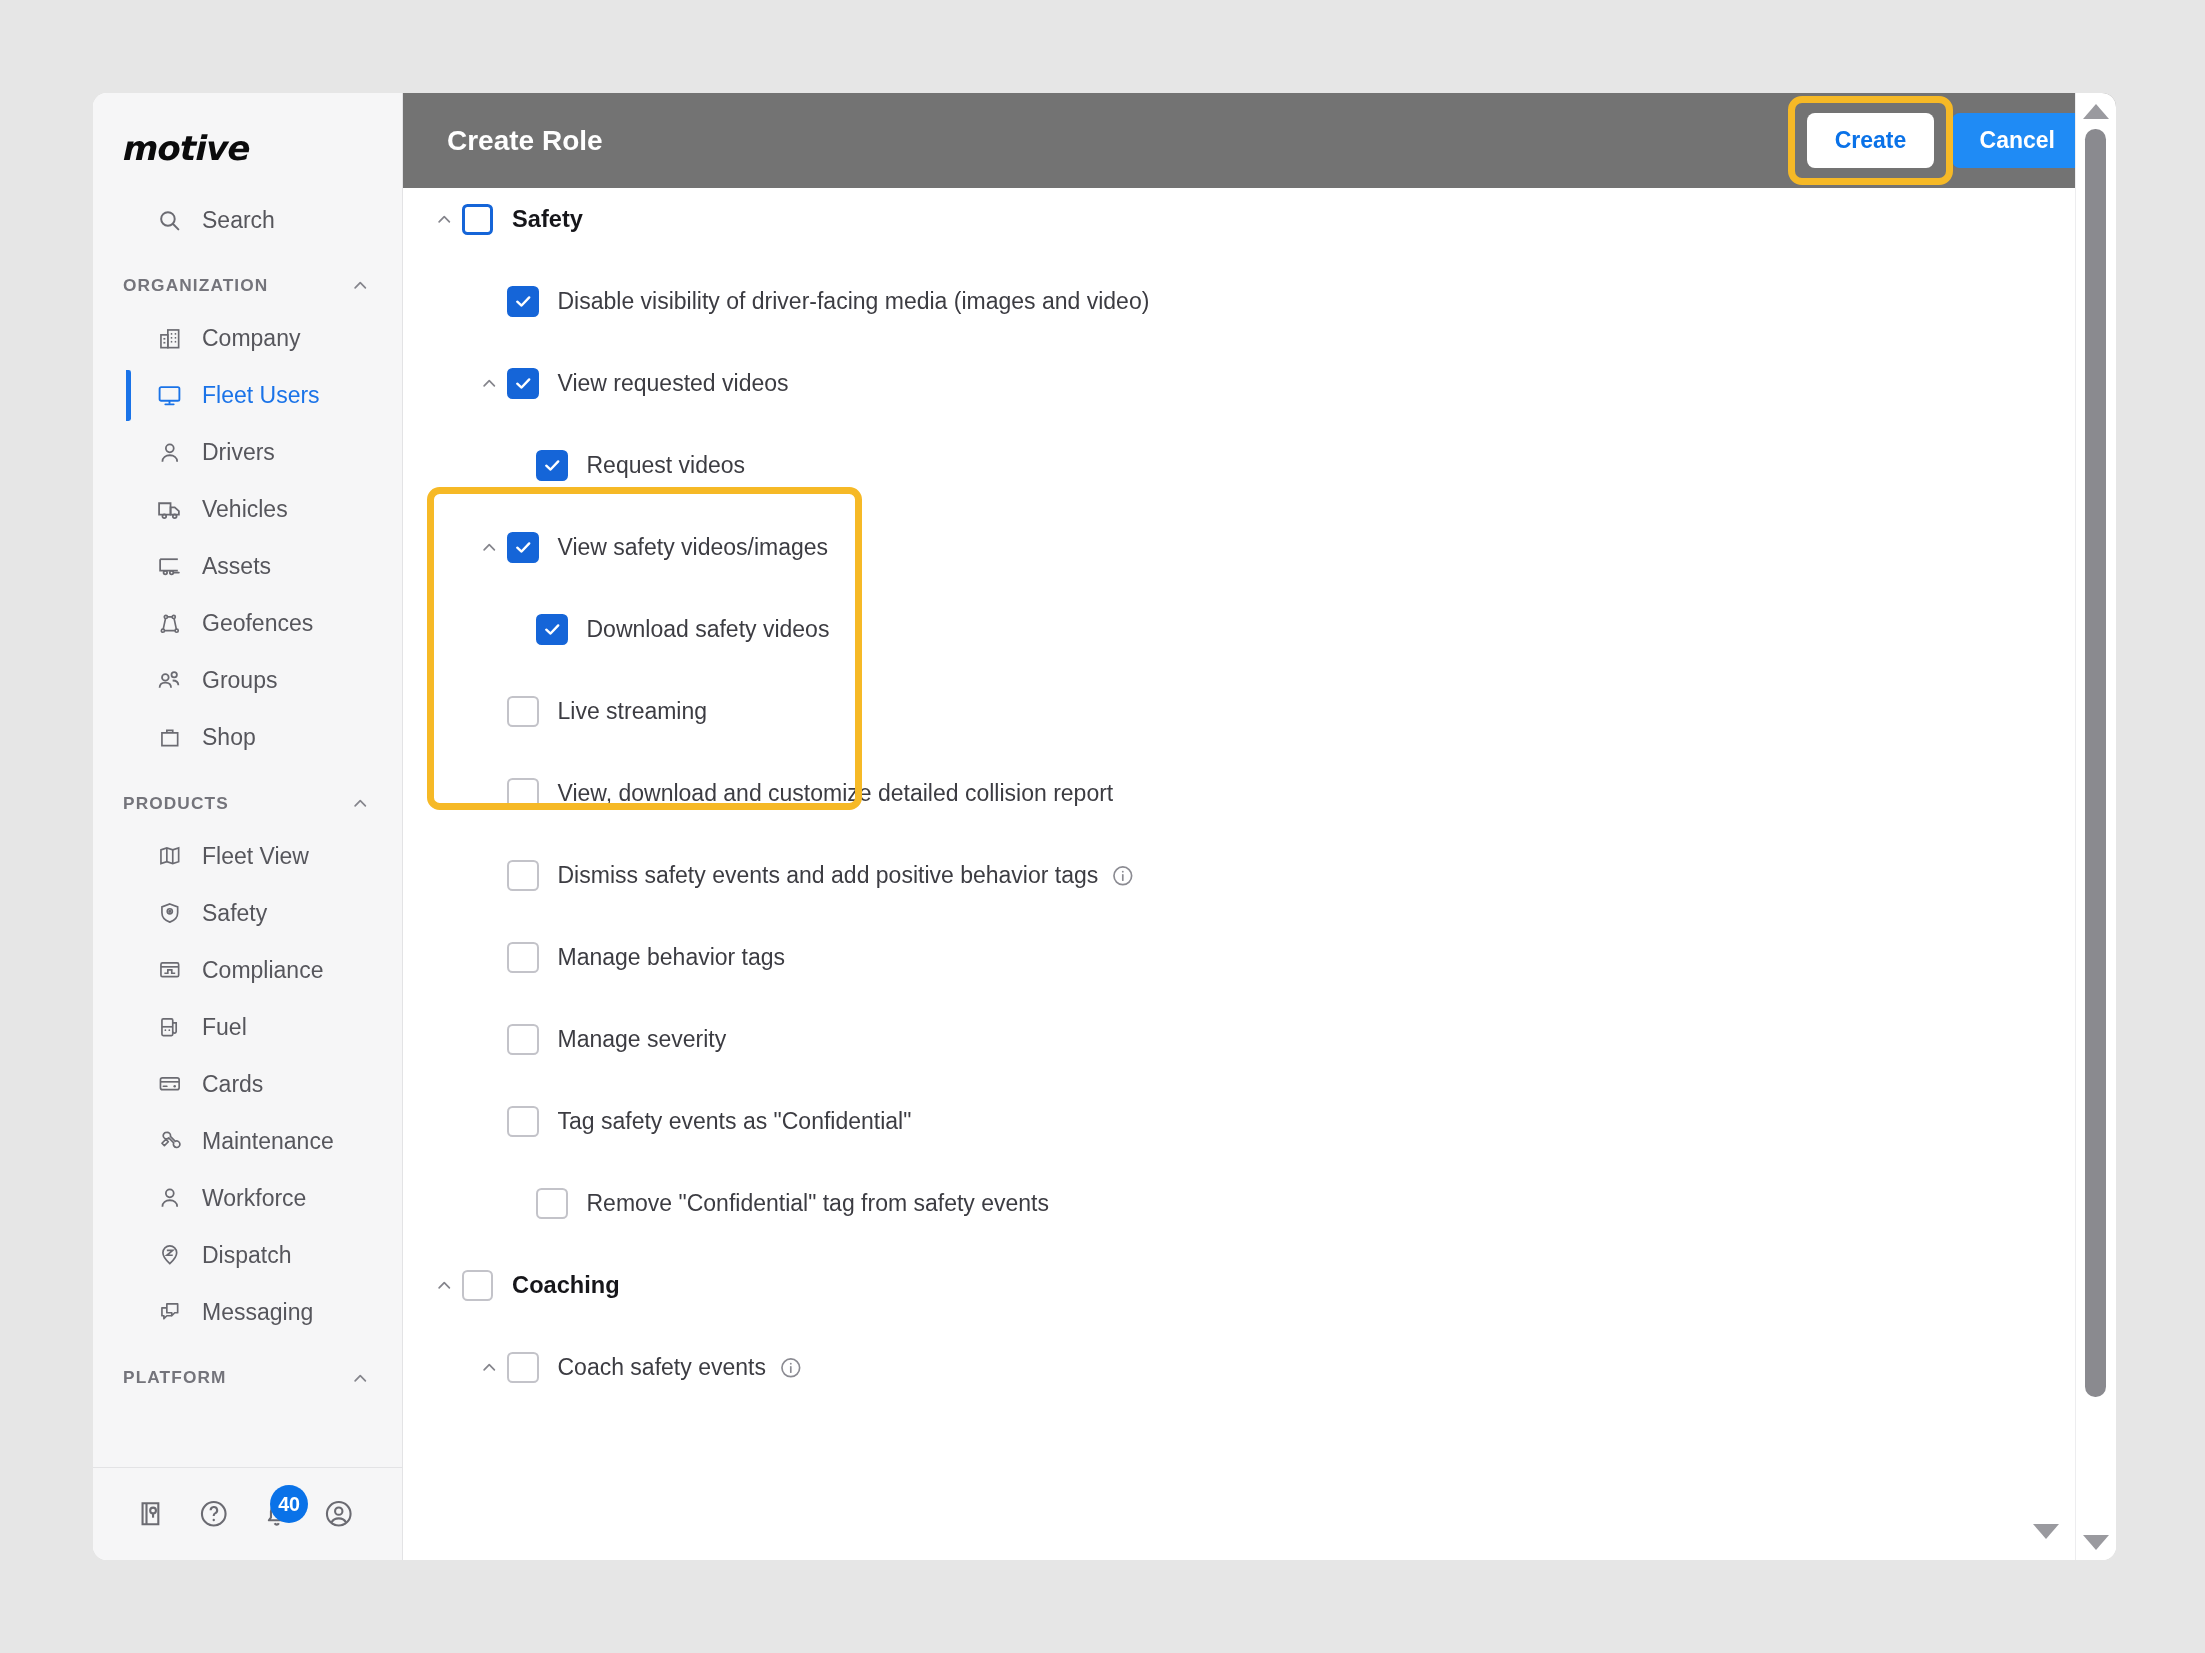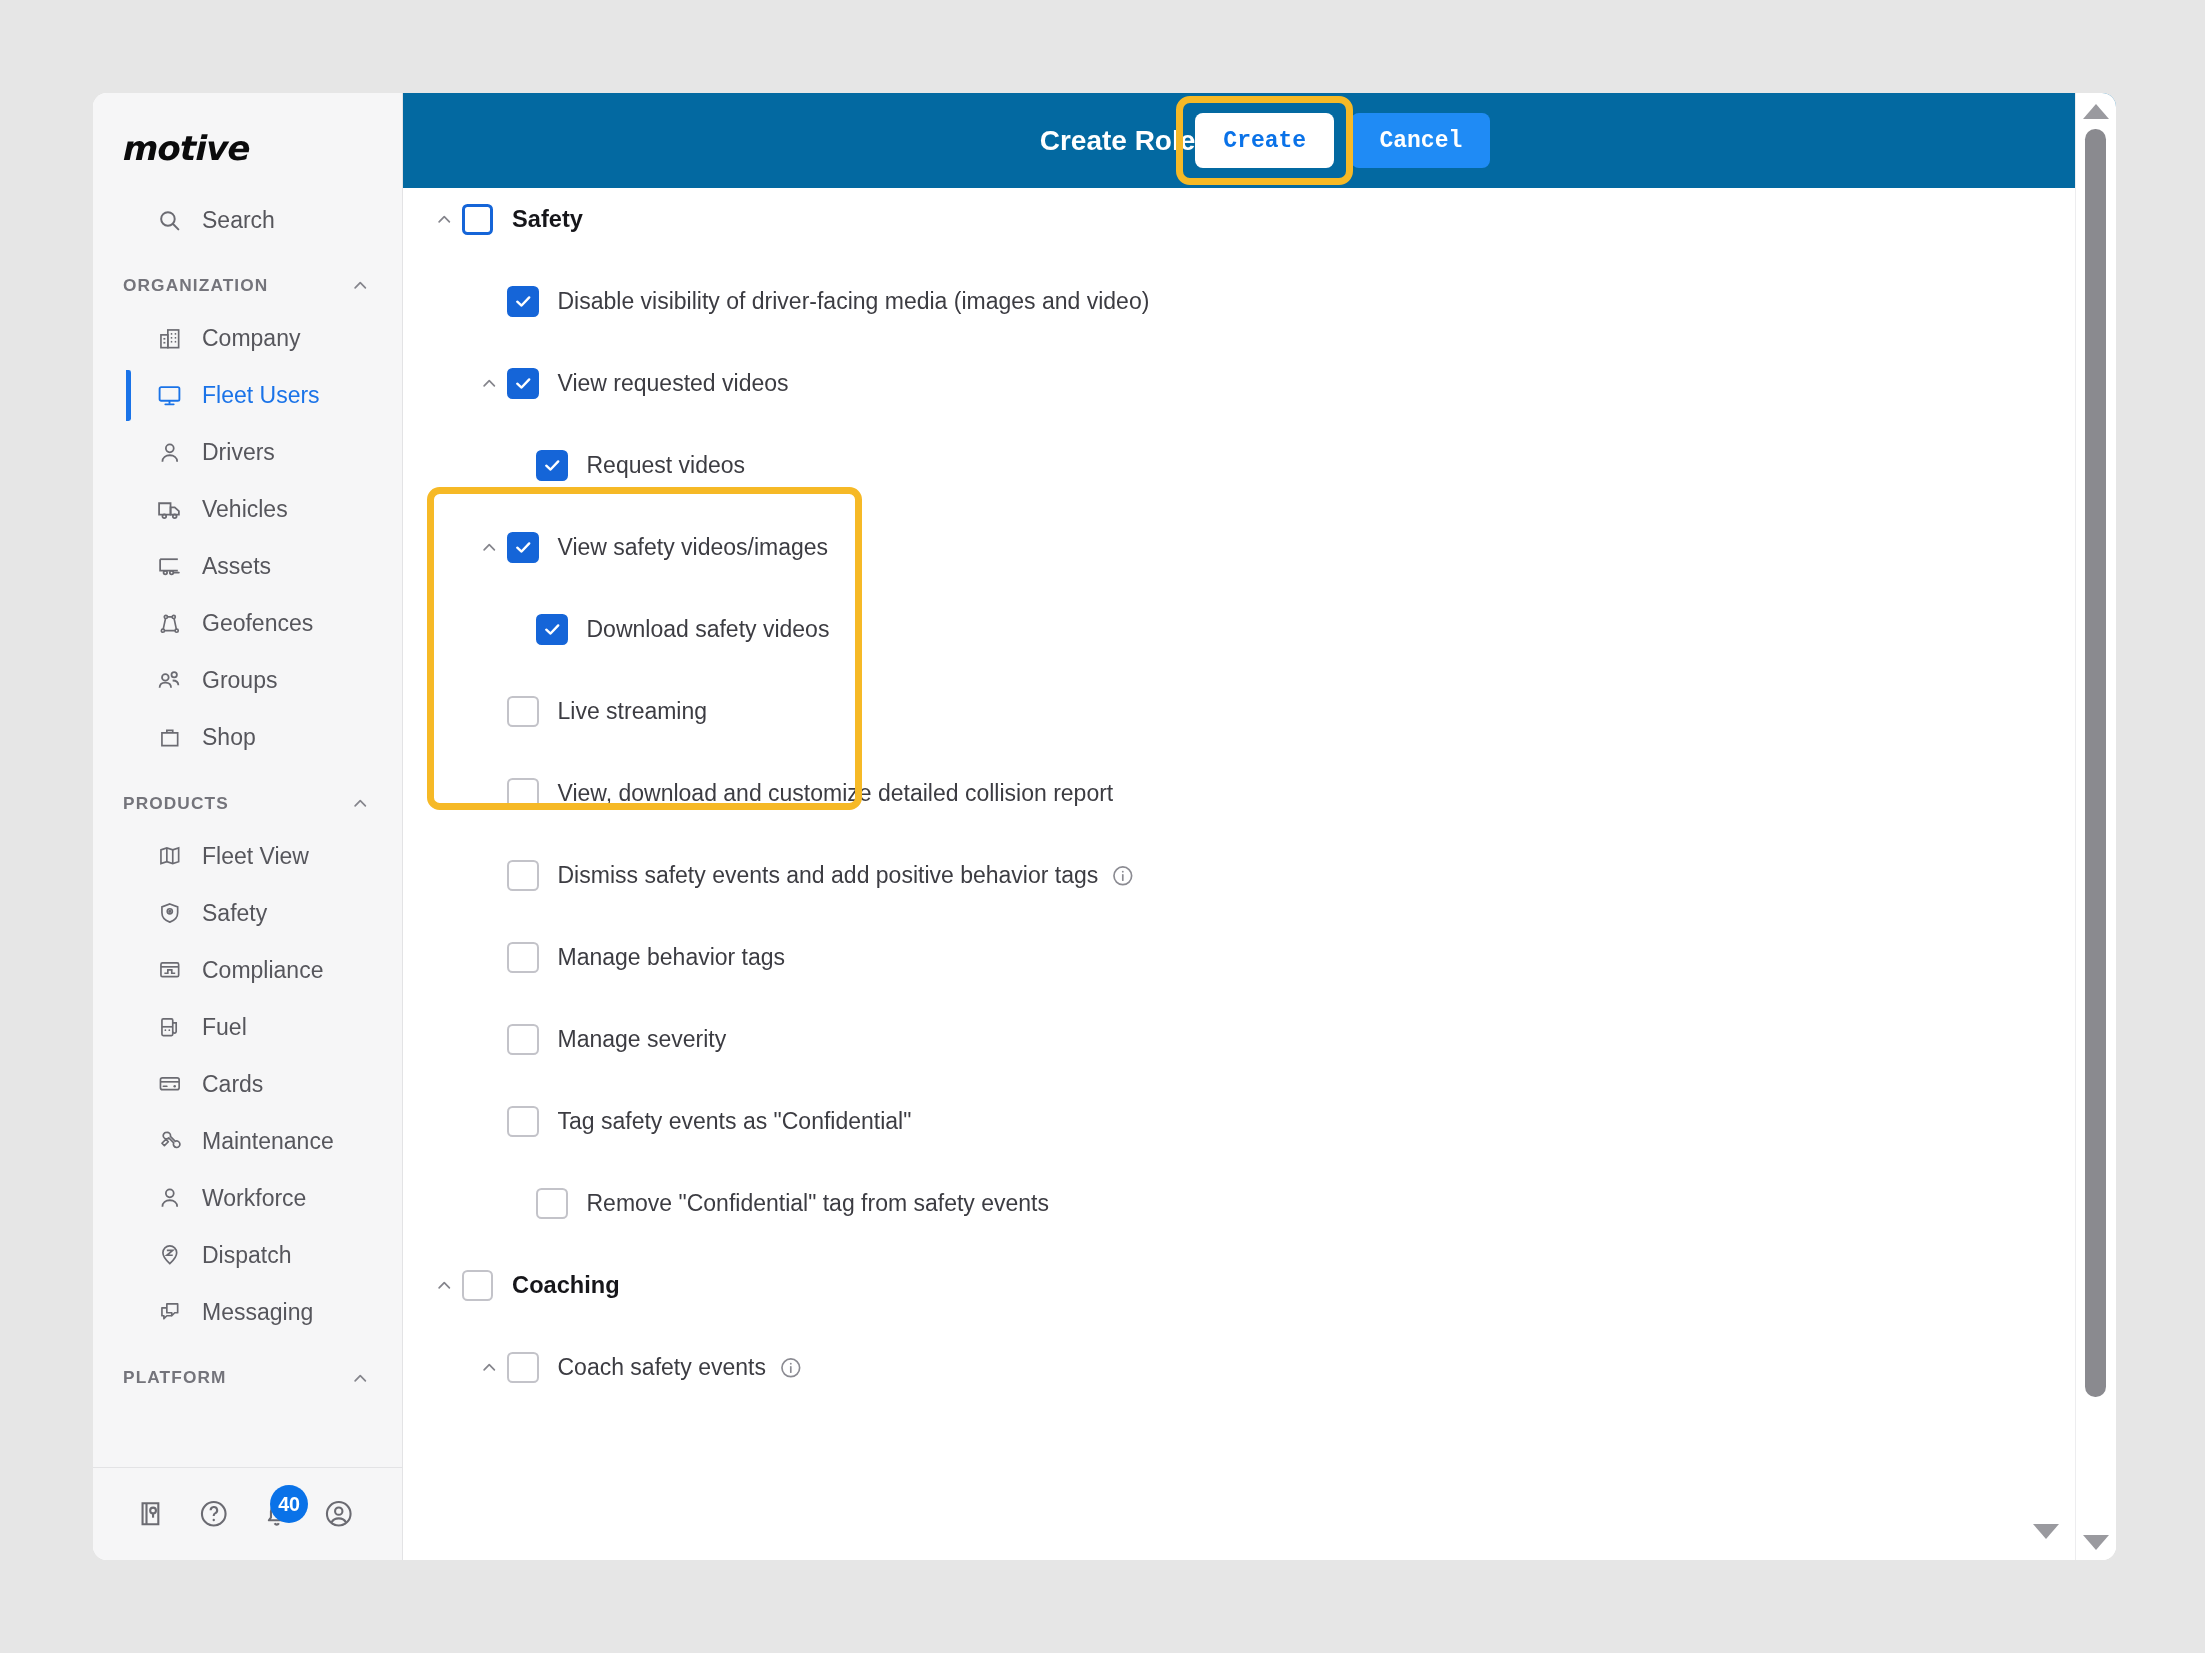--- a/index.html
+++ b/index.html
@@ -139,45 +139,45 @@
     position: relative;
     background: #ffffff;
     display: flex;
     flex-direction: column;
     overflow: hidden;
   }
 
   #modal-header {
     height: 95px;
     flex: 0 0 95px;
-    background: #0369a1;
+    background: #737373;
     display: flex;
     align-items: center;
-    justify-content: center;
+    justify-content: space-between;
     padding: 0 33px 0 44px;
     position: relative;
     z-index: 5;
   }
   #modal-title {
     color: #ffffff;
     font-size: 28px;
     font-weight: 700;
   }
   .hdr-actions { display:flex; align-items:center; gap: 17.3px; }
 
   .btn {
     height: 55px;
     border-radius: 7.9px;
     font-size: 23px;
     font-weight: 700;
     display: flex; align-items: center; justify-content: center;
     padding: 0 28px;
     cursor: pointer;
     border: none;
-    font-family: Liberation Mono, monospace;
+    font-family: Liberation Sans, sans-serif;
   }
   .btn-create { background: #ffffff; color: #0a72e8; }
   .btn-cancel { background: #1f8bf5; color: #ffffff; }
 
   .hl-wrap { position: relative; display: inline-flex; }
   .hl-wrap::after {
     content: "";
     position: absolute;
     left: -19px; top: -17.3px; right: -19px; bottom: -17.3px;
     border: 7px solid #f6b926;

